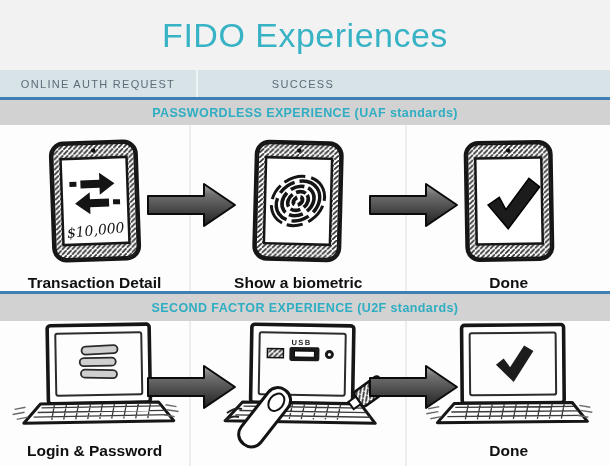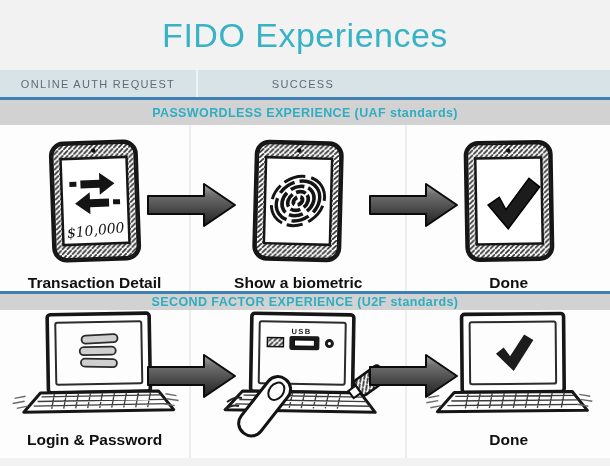--- a/index.html
+++ b/index.html
@@ -8,21 +8,21 @@
   .title{height:70px;display:flex;align-items:center;justify-content:center;
          font-size:34px;color:#38b2c5;letter-spacing:.5px;}
   .hdr{display:flex;height:27px;background:#d8e3e8;}
   .hcell{display:flex;align-items:center;justify-content:center;box-sizing:border-box;
          font-size:11px;font-weight:normal;color:#5c6b75;letter-spacing:1.3px;}
   .c1{width:196px}.c2{width:224px}.c3{width:212px}
   .hcell+.hcell{border-left:2px solid #eef4f6;}
   .blueline{height:3px;background:#3e7fb4;}
   .band{background:#d2d2d2;display:flex;align-items:center;justify-content:center;
         color:#2fadc2;font-weight:bold;font-size:12.5px;letter-spacing:.4px;}
-  .band1{height:25px}.band2{height:16px}
+  .band1{height:25px}.band2{height:27px}
   .row{display:flex;background:#fdfdfd;position:relative;}
   .row1{height:166px}.row2{height:148px}
   .cell{display:flex;flex-direction:column;align-items:center;box-sizing:border-box;}
   .row1 .cell{padding-top:14px;}
   .row2 .cell{padding-top:2px;}
   .cell+.cell{border-left:2px solid #ededed;}
   .caption{font-size:15.5px;font-weight:bold;color:#101010;margin-top:11px;white-space:nowrap;}
   .row2 .caption{}
   .arrow{position:absolute;width:92px;height:48px;}
   .r1a1{left:146px;top:56px}.r1a2{left:368px;top:56px}

